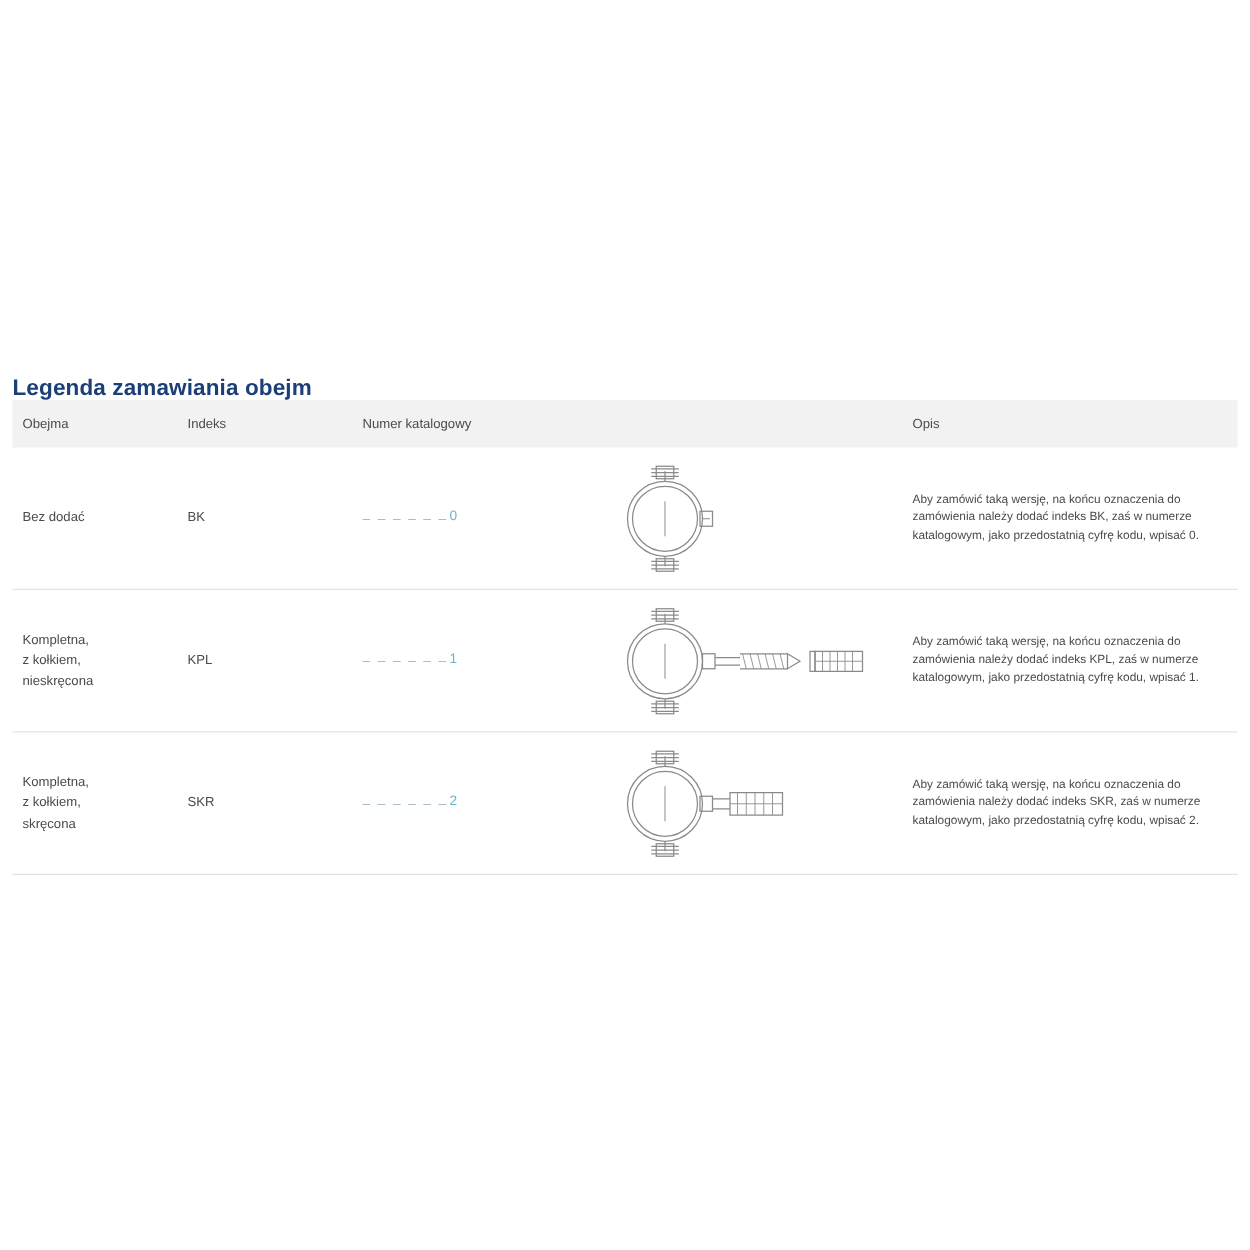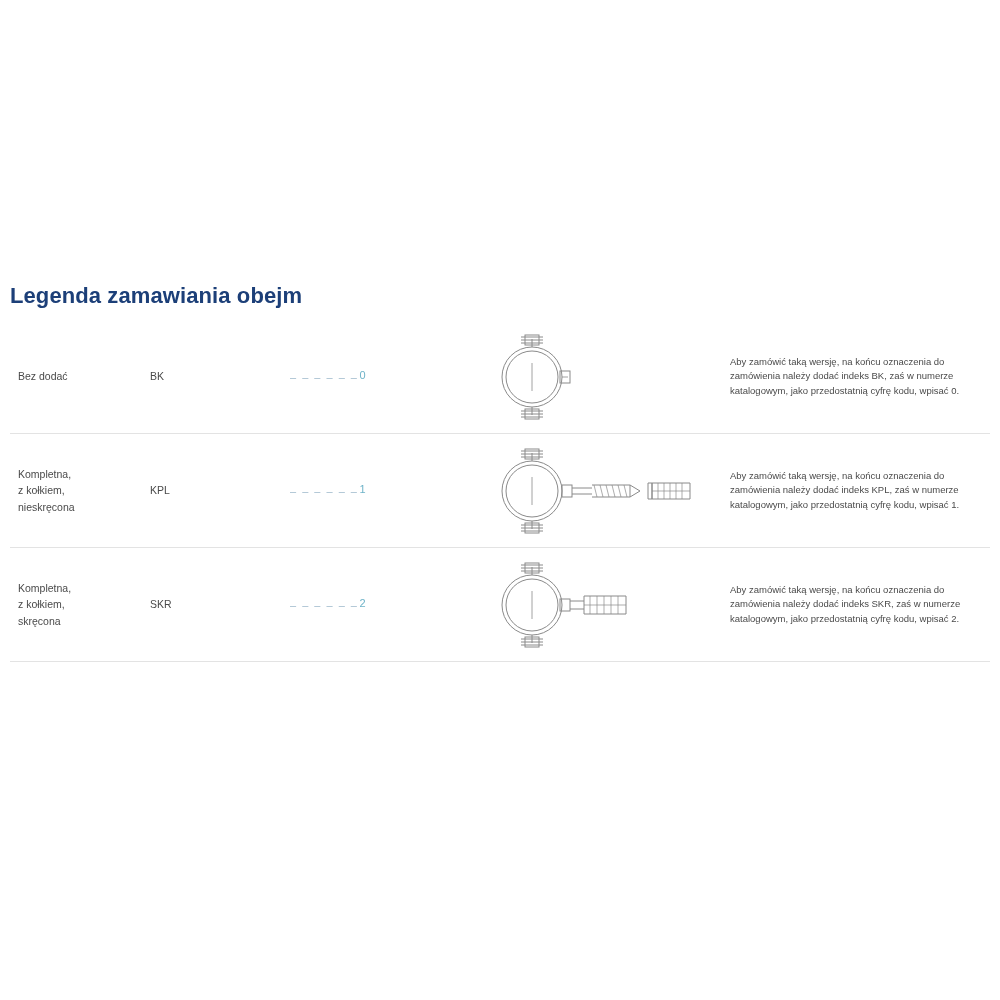--- a/index.html
+++ b/index.html
@@ -13,22 +13,22 @@
   }
   .page {
     position: relative;
     width: 1000px;
     height: 1000px;
     box-sizing: border-box;
   }
   .title {
     position: absolute;
     left: 10px;
-    top: 283px;
-    font-size: 22px;
+    top: 300px;
+    font-size: 18px;
     font-weight: bold;
     color: #1c3f78;
     letter-spacing: 0.1px;
   }
   .table {
     position: absolute;
     left: 10px;
     top: 320px;
     width: 980px;
   }
@@ -92,20 +92,27 @@
 </style>
 </head>
 <body>
 
 <div class="page">
 
   <div class="title">Legenda zamawiania obejm</div>
 
   <div class="table">
 
+    <div class="thead">
+      <div class="col-obejma">Obejma</div>
+      <div class="col-indeks">Indeks</div>
+      <div class="col-numer">Numer katalogowy</div>
+      <div class="col-img"></div>
+      <div class="col-opis">Opis</div>
+    </div>
 
     <div class="row">
       <div class="col-obejma cell-obejma cell-text" style="white-space:pre-line;">Bez dodać</div>
       <div class="col-indeks cell-text">BK</div>
       <div class="col-numer">
         <div class="code-wrap">
           <span class="dashes">– – – – – –</span>
           <span class="codenum">0</span>
         </div>
       </div>

